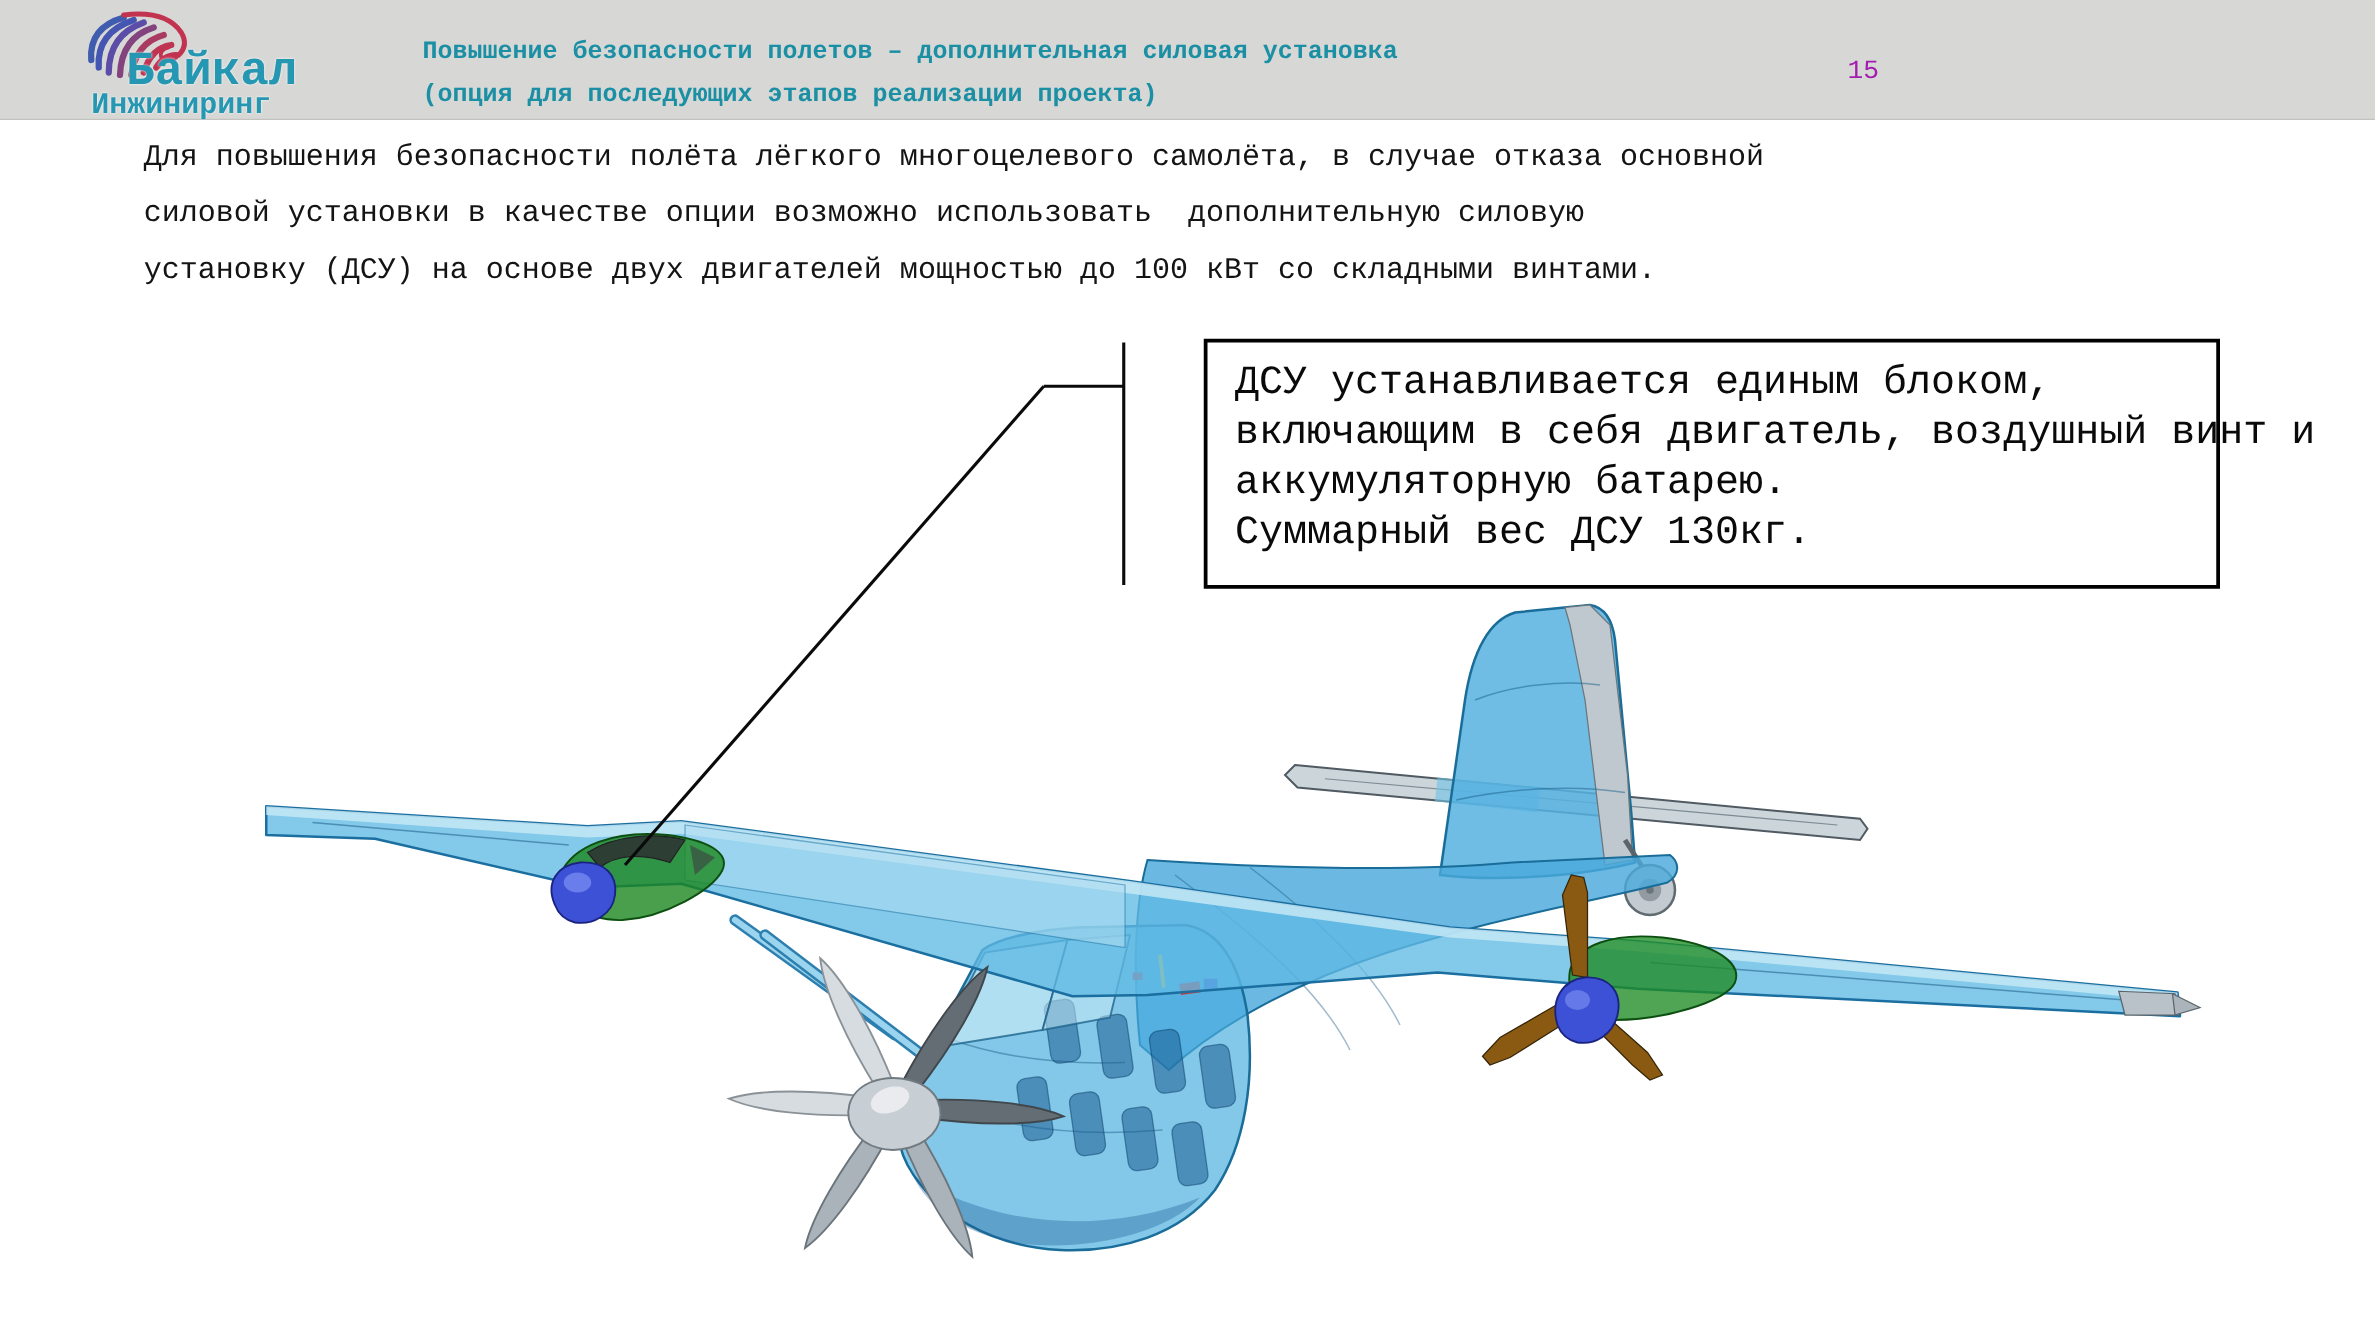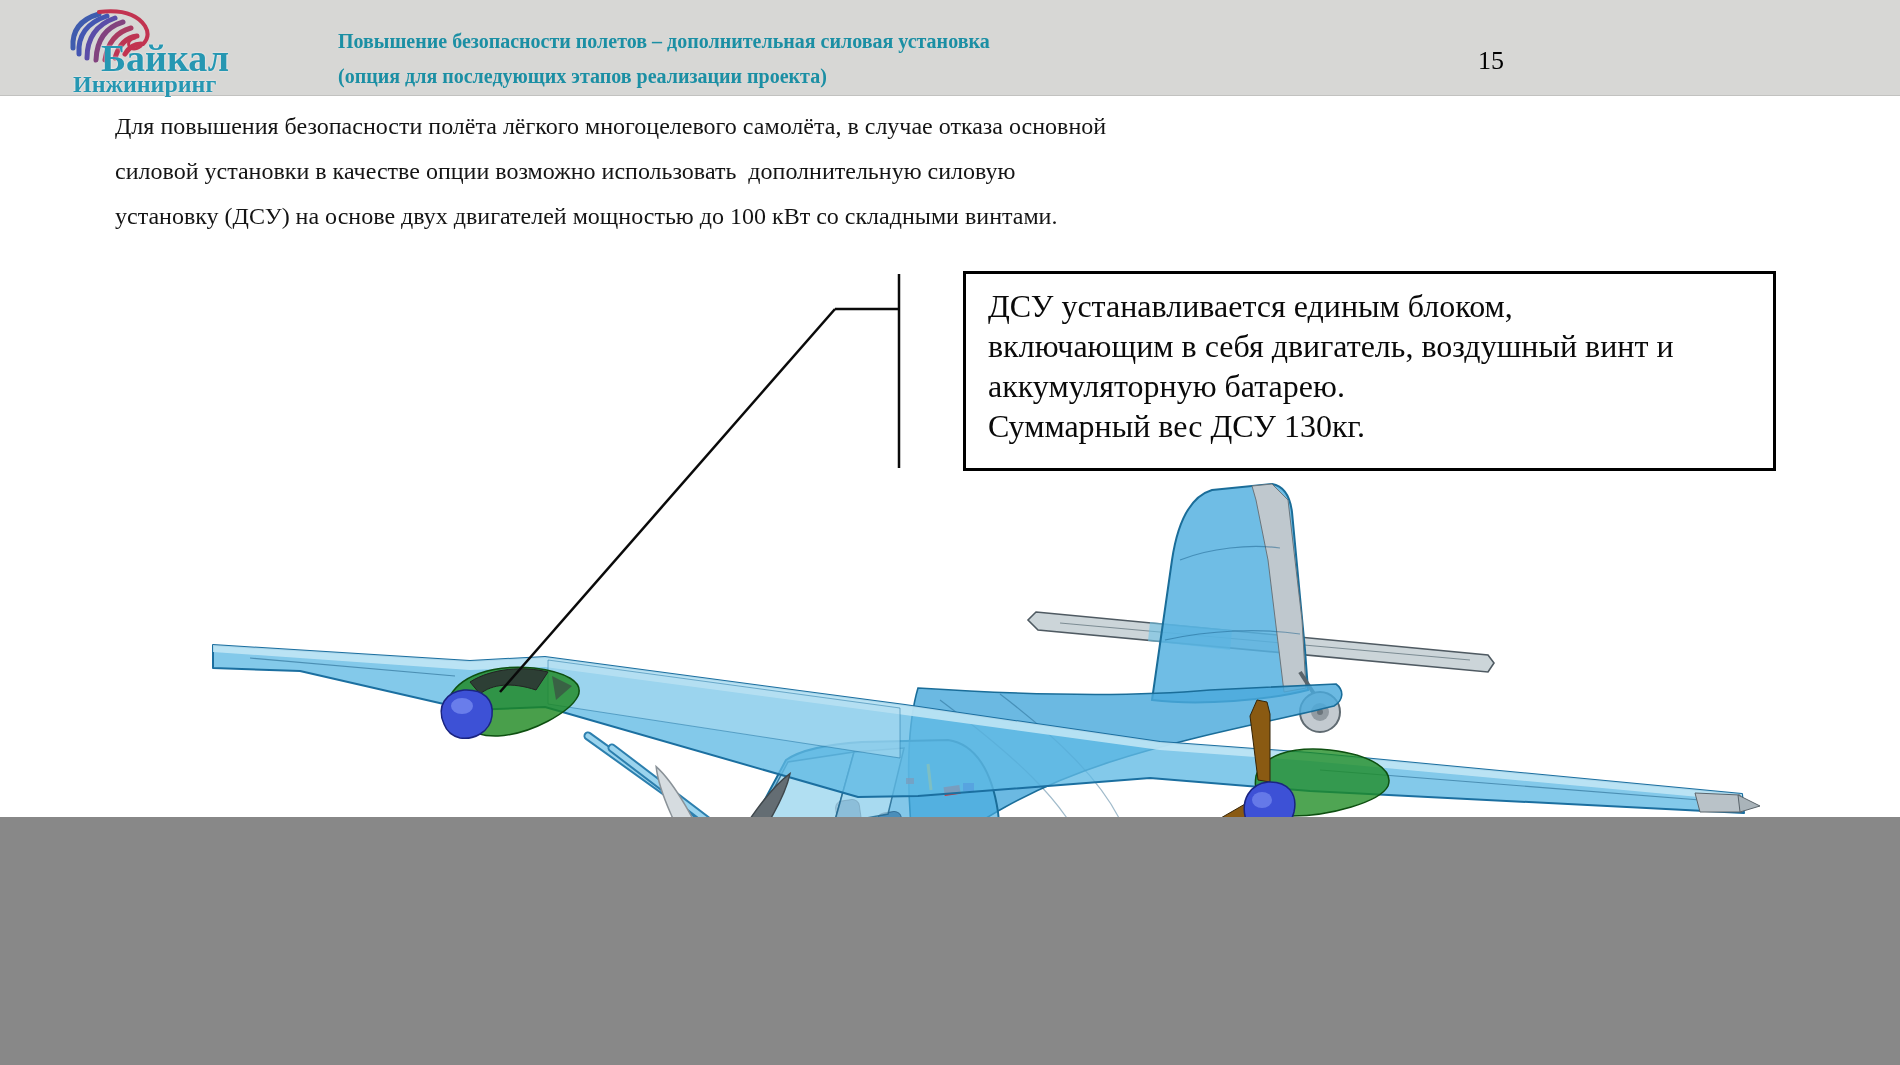--- a/index.html
+++ b/index.html
@@ -1,30 +1,30 @@
 <!DOCTYPE html>
 <html><head>
 <meta charset="utf-8">
 <style>
   html,body{margin:0;padding:0;background:#888;}
-  .slide{position:relative;width:1900px;height:817px;background:#ffffff;overflow:hidden;
-         font-family:Liberation Serif, serif;}
+  .slide{position:relative;width:1900px;height:1065px;background:#ffffff;overflow:hidden;
+         font-family:Liberation Mono, monospace;}
   
   .header{position:absolute;left:0;top:0;width:1900px;height:95px;background:#d7d7d5;
           border-bottom:1px solid #c2c2c0;}
   .logo{position:absolute;left:55px;top:0;width:260px;height:95px;}
   .logo-swirl{position:absolute;left:8px;top:6px;}
   .logo-line1{position:absolute;left:46px;top:36px;font-size:38px;font-weight:bold;
               color:#2697b2;letter-spacing:0px;text-shadow:0 0 2px #ffffff;white-space:pre;}
   .logo-line2{position:absolute;left:18px;top:71px;font-size:24px;font-weight:bold;
               color:#2697b2;text-shadow:0 0 2px #ffffff;white-space:pre;}
   .title{position:absolute;left:338px;top:24px;color:#1b8fa4;font-weight:bold;
          font-size:20px;line-height:35px;}
   .title div{white-space:pre;}
-  .page-number{position:absolute;left:1478px;top:46px;font-size:26px;color:#000000;}
+  .page-number{position:absolute;left:1478px;top:46px;font-size:21px;color:#a21caf;}
   
   .paragraph{position:absolute;left:115px;top:104px;color:#141414;
              font-size:24px;line-height:45px;}
   .paragraph div{white-space:pre;}
   
   .callout{position:absolute;left:963px;top:271px;width:775px;height:172px;
            background:#ffffff;border:3px solid #000000;padding:12px 10px 10px 22px;
            font-size:32px;line-height:40px;color:#0a0a0a;z-index:5;}
   .callout div{white-space:pre;}
   

